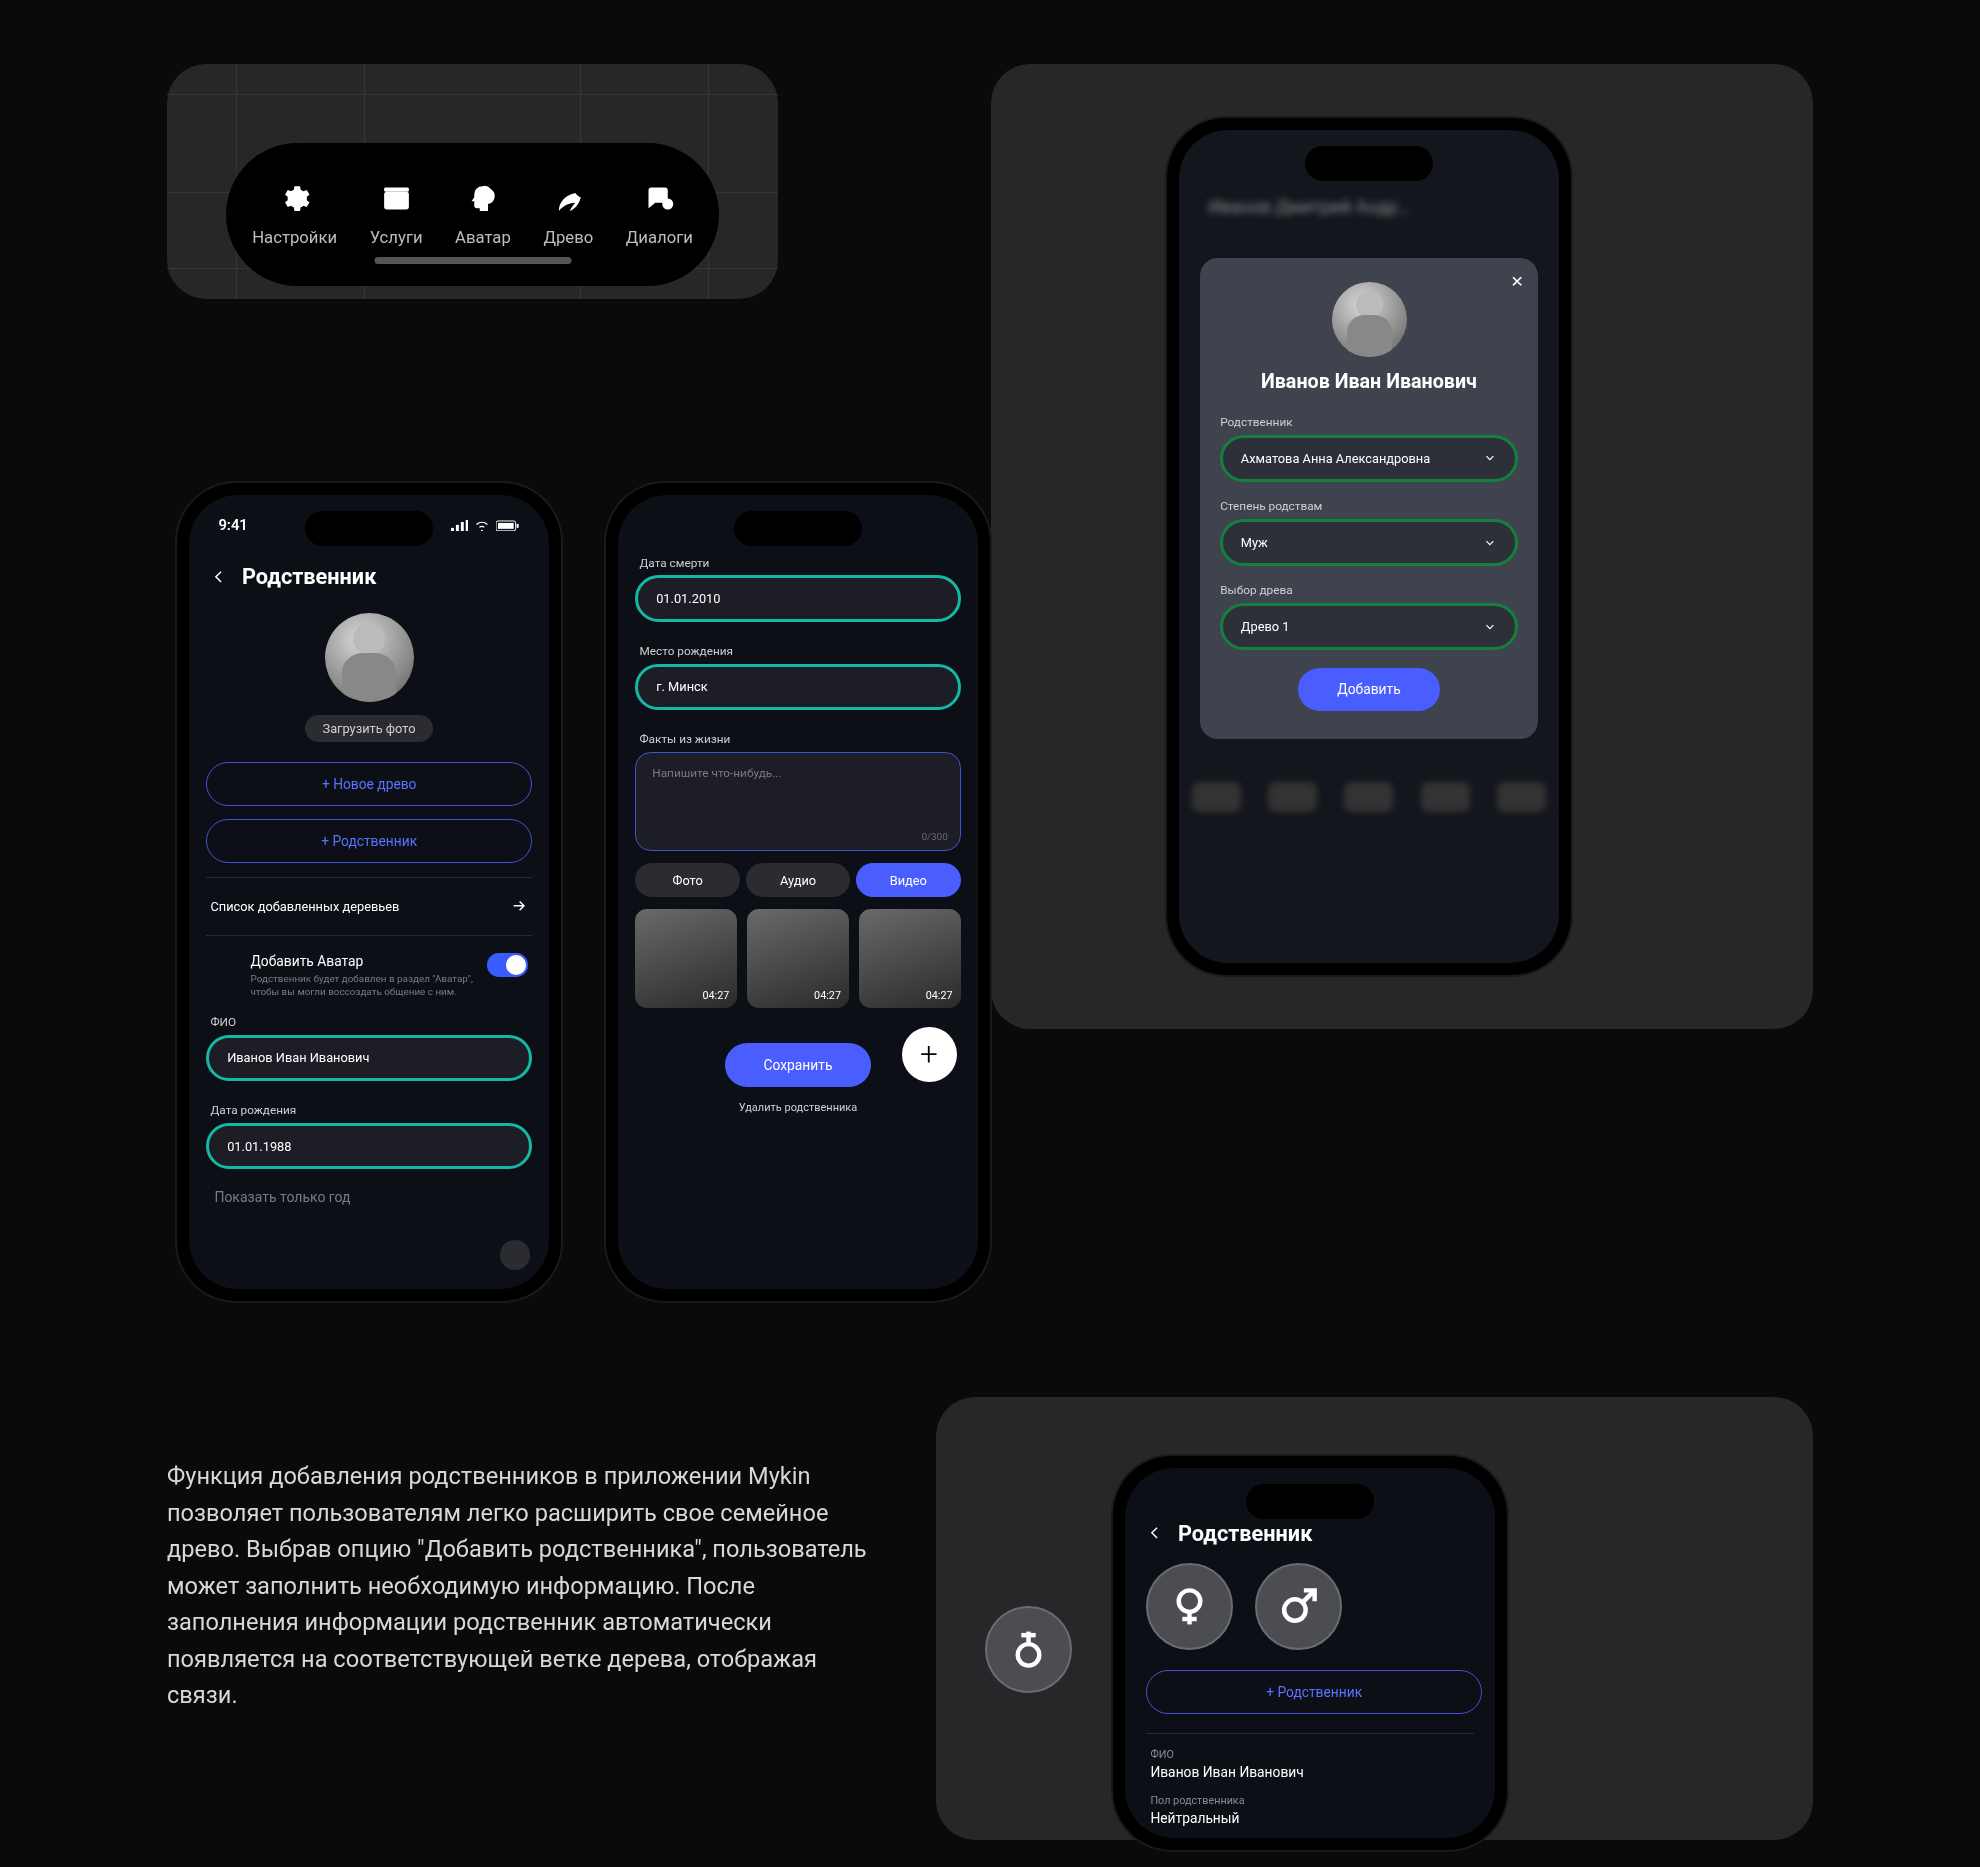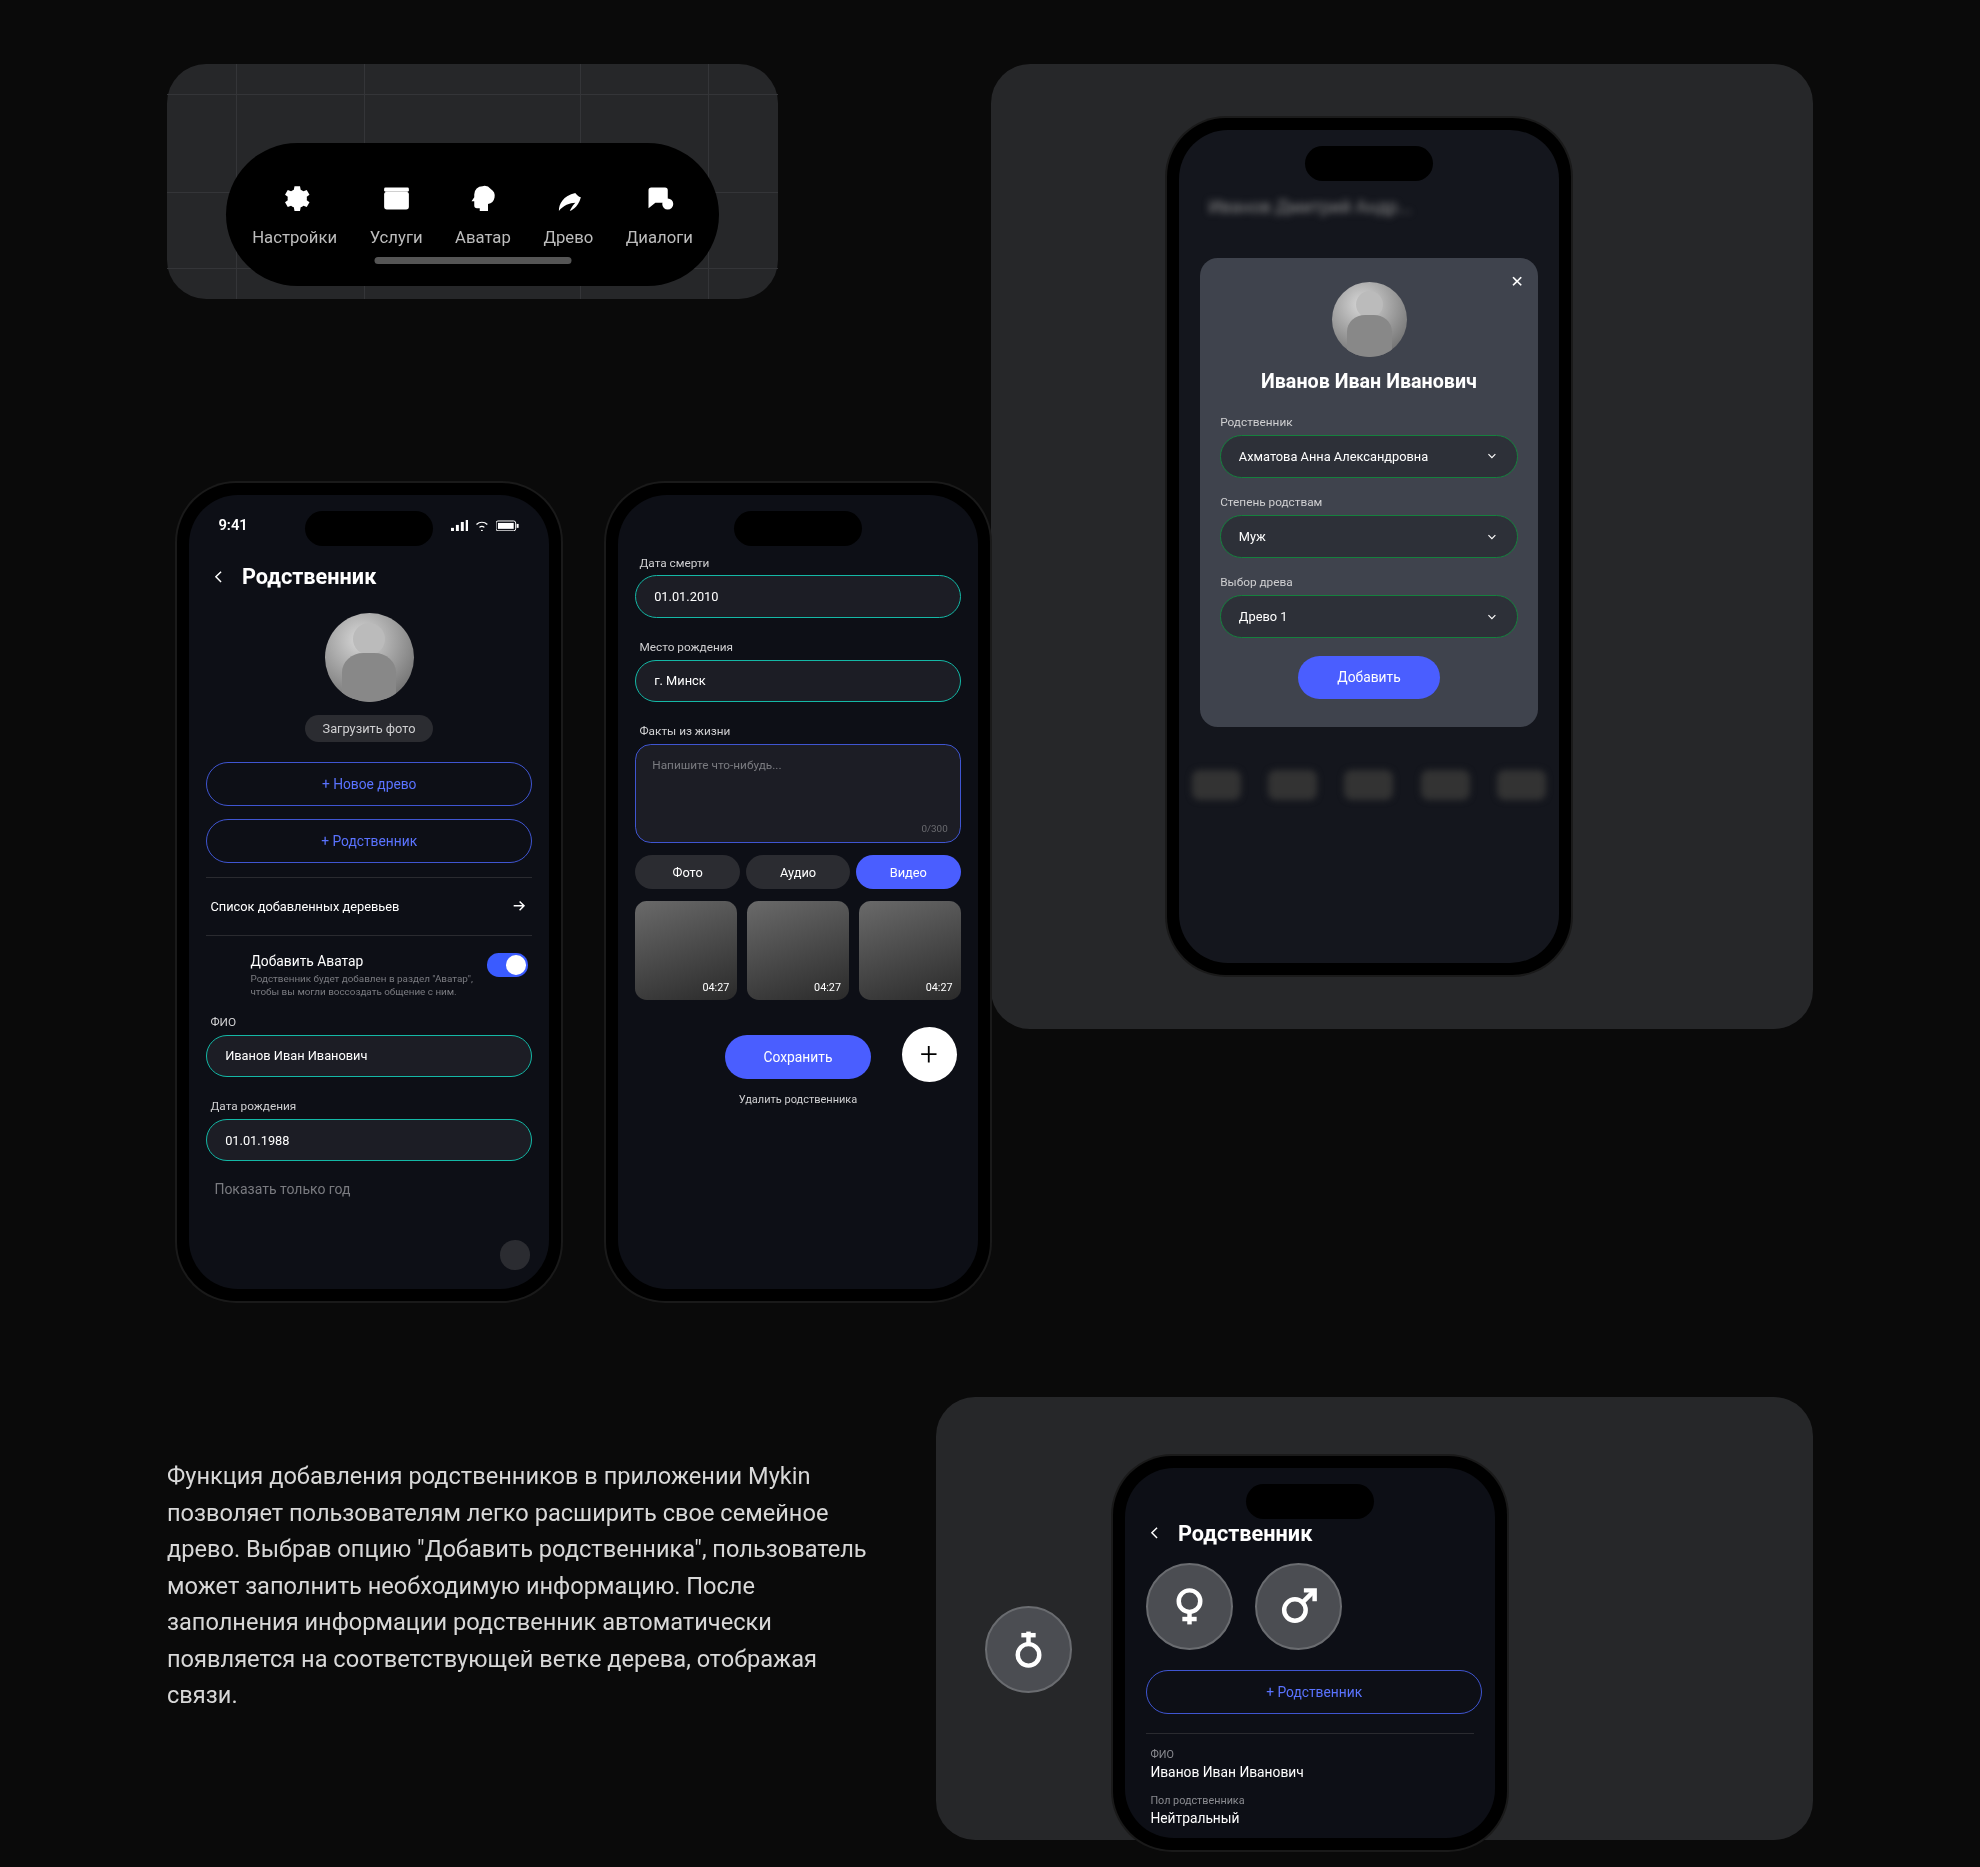--- a/index.html
+++ b/index.html
@@ -22,39 +22,39 @@
 .avatar-circle::before{content:"";position:absolute;top:12%;left:32%;width:36%;height:36%;background:#bbb;border-radius:50%;}
 .upload-pill { margin: 13.8px auto 19.7px; background: #2b2c31; color: #cfcfd1; padding: 5.9px 17.7px; border-radius: 984px; font-size: 12.8px; display: table; }
 .outline-btn { width: calc(100% - 35px); margin: 0 17.7px 13.8px; border: 1px solid #3f55d1; color: #5a73ff; background: transparent; border-radius: 984px; padding: 12.8px; font-size: 13.8px; text-align: center; }
 .row-arrow { display: flex; justify-content: space-between; align-items: center; color: #fff; font-size: 12.8px; padding: 13.8px 21.7px; }
 .toggle-row { padding: 11.8px 21.7px 3.9px; display:flex; justify-content:space-between; align-items:flex-start;margin-left:40px; }
 .toggle-row .title { color: #fff; font-size: 13.8px; }
 .toggle-row .sub { color: #7a7b80; font-size: 9.9px; line-height: 1.3; max-width: 256px; margin-top:3.9px; }
 .switch { width: 41px; height: 23.6px; background: #3a5bff; border-radius: 11.8px; position: relative; flex:none; }
 .switch::after { content:""; position:absolute; right:2px; top:2px; width:19.7px; height:19.7px; background:#fff; border-radius:50%; }
 .field-label { color: #cfcfd1; font-size: 11.8px; padding: 11.8px 21.7px 5.9px; }
-.input-pill { margin: 0 17.7px 9.9px; border: 1px solid #14b8a6; background: #1c1d25; color: #fff; border-radius: 984px; padding: 12.8px 17.7px; font-size: 12.8px; }
+.input-pill { margin: 0 17.7px 9.9px; border: 3px solid #14b8a6; background: #1c1d25; color: #fff; border-radius: 984px; padding: 12.8px 17.7px; font-size: 12.8px; }
 .textarea-box { margin: 0 17.7px 9.9px; border: 1px solid #3f55d1; background: #1c1d25; color: #7a7b80; border-radius: 15.8px; padding: 12.8px 15.8px; font-size: 11.8px; height: 99px; position:relative; }
 .textarea-box .counter { position:absolute; bottom:7.9px; right:11.8px; font-size:9.9px; color:#6a6b70; }
 .seg-tabs { display:flex; gap:6px; margin: 11.8px 17.7px; }
 .seg-tabs .tab { flex:1; text-align:center; padding:9.9px; border-radius:984px; background:#2b2c31; color:#fff; font-size:12.8px; }
 .seg-tabs .tab.active { background:#4a5eff; }
 .thumbs { display:flex; gap:9.9px; margin: 7.9px 17.7px; }
 .thumb { flex:1; height:99px; background: linear-gradient(160deg,#6a6a6a,#2a2a2a); border-radius:11.8px; position:relative; }
 .thumb .dur { position:absolute; bottom:5.9px; right:7.9px; color:#fff; font-size:10.8px; }
 .fab { width:55px; height:55px; border-radius:50%; background:#fff; color:#000; font-size:31.5px; font-weight:300; display:flex; align-items:center; justify-content:center; position:absolute; right:21.7px; top: 532px; }
 .primary-btn { background:#4a5eff; color:#fff; border:none; border-radius:984px; padding:13.8px 39px; font-size:13.8px; display:table; margin: 35px auto 13.8px; }
 .delete-link { color:#cfcfd1; font-size:11px; text-align:right; margin: 7.9px auto 19.7px; display:table; }
 .show-year { color:#7a7b80; font-size:14px; padding: 9.9px 25.6px; }
 
 .modal-panel { background:#3f434d; border-radius:17.7px; margin: 29.6px 21.7px; padding: 23.6px 19.7px 27.6px; position:relative; }
 .modal-close { position:absolute; top:13.8px; right:13.8px; color:#fff; font-size:15.8px; }
 .modal-name { color:#fff; font-weight:700; font-size:19.7px; text-align:center; margin:13.8px 0 21.7px; }
 .modal-label { color:#cfcfd1; font-size:11.8px; margin-bottom:5.9px; }
-.dropdown-pill { border:1px solid #15803d; background:#2d3038; color:#fff; border-radius:984px; padding:12.8px 17.7px; font-size:12.8px; display:flex; justify-content:space-between; align-items:center; margin-bottom:17.7px; }
+.dropdown-pill { border:3px solid #15803d; background:#2d3038; color:#fff; border-radius:984px; padding:12.8px 17.7px; font-size:12.8px; display:flex; justify-content:space-between; align-items:center; margin-bottom:17.7px; }
 .blur-text { filter: blur(3.9px); color:#888; font-size:17.7px; padding: 11.8px 29.6px; }
 .blur-tabs { display:flex; justify-content:space-around; padding:13.8px 0; }
 .blur-tabs .b { width:49px; height:29.6px; background:#333; border-radius:7.9px; filter:blur(3px); }
 
 .card-rb { left: 936px; top: 1397px; right: auto; width: 877px; height: 443px; }
 .gender-circle { width: 87px; height: 87px; border-radius: 50%; background: #4b4d52; display: flex; align-items: center; justify-content: center; color: #fff; font-size: 43px; border: 2px solid #6a6c70; }
 .gender-circle.outside { position:absolute; left: 985px; top: 1606px; }
 .desc-text { position:absolute; left: 167px; top: 1458px; width: 709px; color: #d8d8d8; font-size: 23.6px; line-height: 1.55; }
 .small-label { color:#8a8b90; font-size:10.8px; }
 .small-value { color:#fff; font-size:13.8px; margin-top:3px; }

